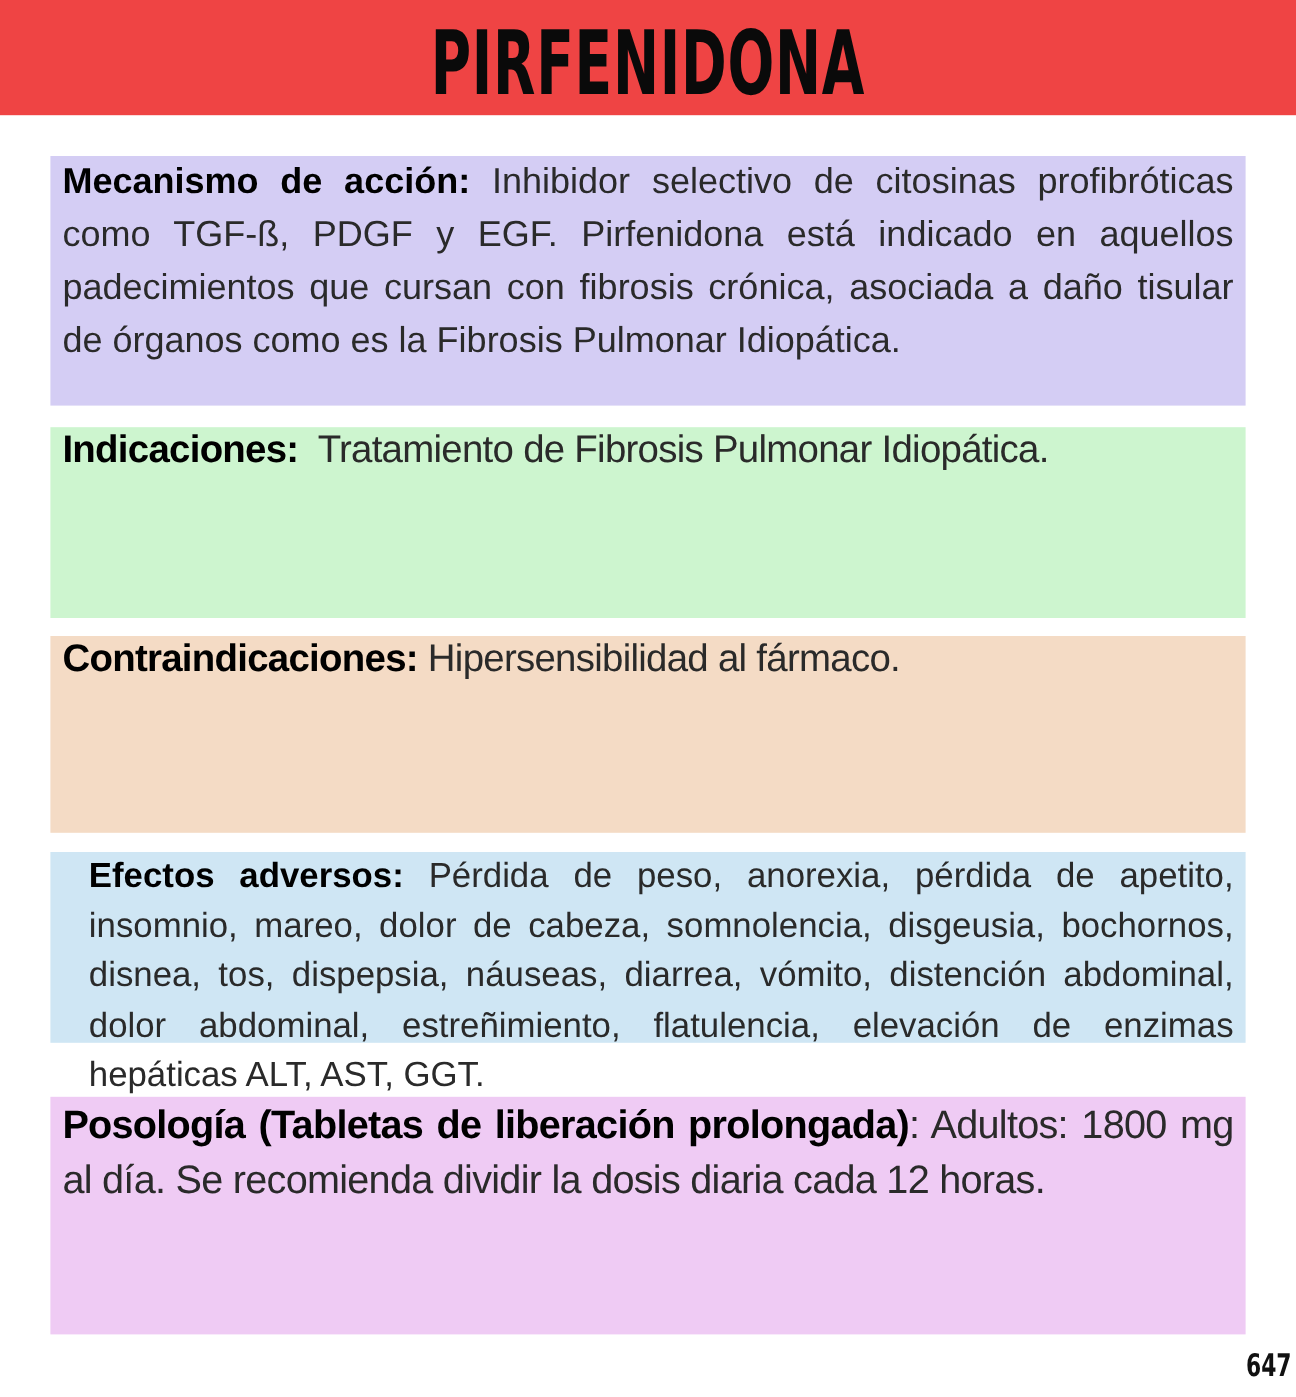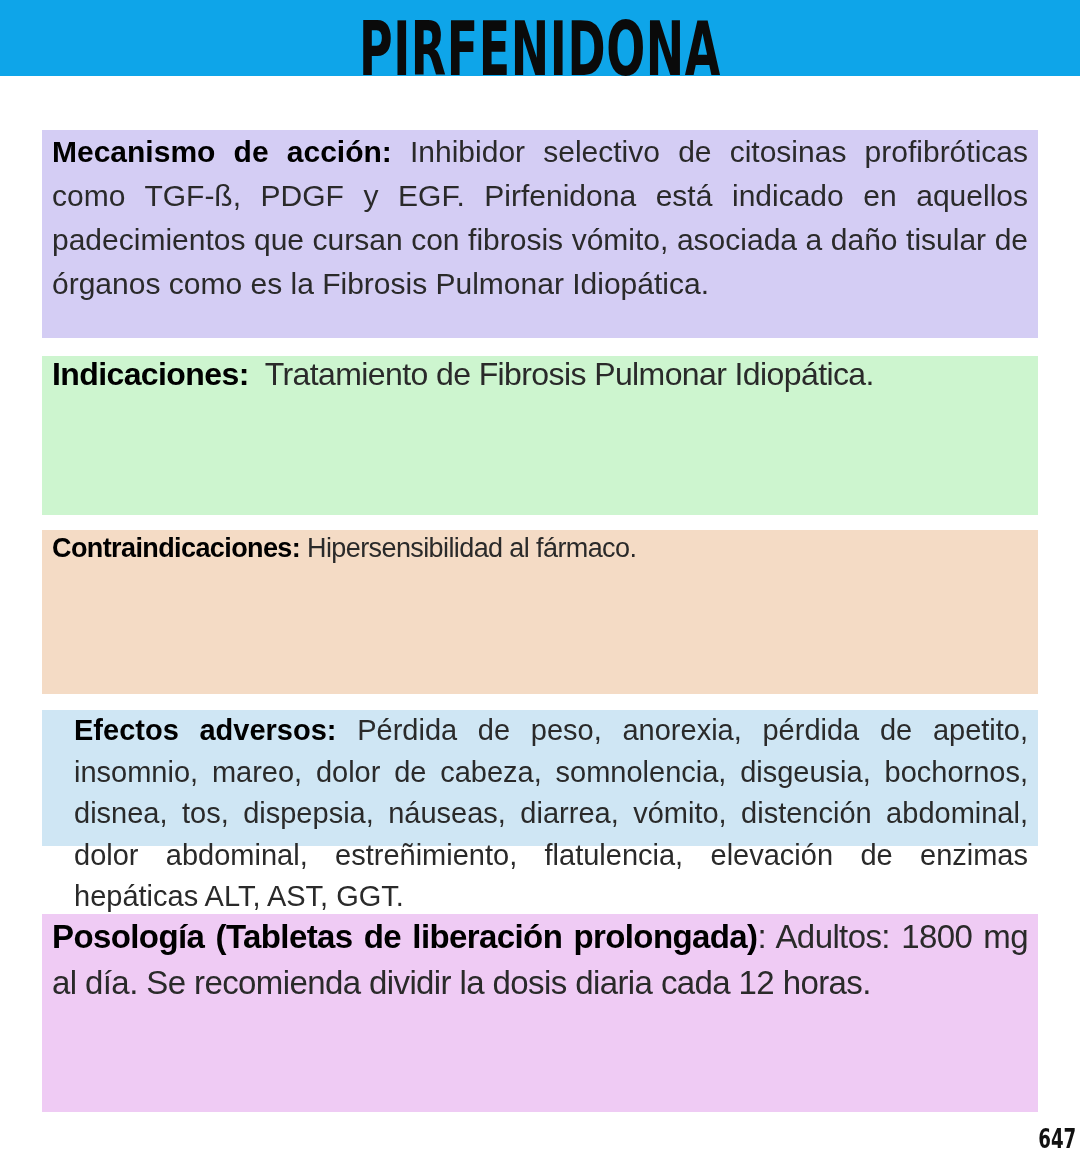--- a/index.html
+++ b/index.html
@@ -3,23 +3,23 @@
   <meta charset="utf-8">
   <style>
     html, body { margin: 0; padding: 0; }
     body {
       width: 1080px; height: 1164px; background: #ffffff;
       position: relative; overflow: hidden;
       font-family: "Liberation Sans", "DejaVu Sans", sans-serif;
       color: #1e1e1e;
     }
     .header {
-      position: absolute; left: 0; top: 0; width: 1080px; height: 76px;
-      background: #0ea5e9;
-      display: flex; align-items: flex-start; justify-content: center;
+      position: absolute; left: 0; top: 0; width: 1080px; height: 96px;
+      background: #ef4444;
+      display: flex; align-items: flex-end; justify-content: center;
     }
     .title {
       font-family: "DejaVu Sans", sans-serif;
       font-weight: 700; font-size: 74px; letter-spacing: 1px;
       color: #0a0a0a;
       transform: scaleX(0.62);
       transform-origin: center;
       margin-top: 6px;
     }
     .box {
@@ -31,41 +31,41 @@
       font-size: 30px; line-height: 44px;
       font-family: "Liberation Sans", sans-serif;
       color: #2a2a2a;
     }
     .lbl { font-weight: 700; color: #000000; }
     .mecanismo { top: 130px; height: 208px; background: #d4cdf4; }
     .mecanismo p { line-height: 44px; padding-top: -2px; }
     .indicaciones { top: 356px; height: 159px; background: #cdf5cf; }
     .indicaciones p { padding-top: 0px; font-size: 32px; line-height: 36px; letter-spacing: -0.6px; }
     .contra { top: 530px; height: 164px; background: #f4dbc5; }
-    .contra p { font-size: 27px; line-height: 36px; letter-spacing: -0.6px; }
-    .efectos { top: 710px; height: 136px; background: #cfe6f4; padding-left: 32px; }
+    .contra p { font-size: 32px; line-height: 36px; letter-spacing: -0.6px; }
+    .efectos { top: 710px; height: 159px; background: #cfe6f4; padding-left: 32px; }
     .efectos p { font-size: 29px; line-height: 41.5px; }
     .posologia { top: 914px; height: 198px; background: #efcbf4; }
     .posologia p { font-size: 33px; line-height: 46px; letter-spacing: -0.6px; }
     .page-num {
       position: absolute; right: 4px; top: 1124px;
       font-family: "DejaVu Sans", sans-serif;
       font-weight: 700; font-size: 26px; color: #111;
       transform: scaleX(0.7); transform-origin: right;
     }
   </style>
 </head>
 <body>
 
 <div class="header">
   <div class="title">PIRFENIDONA</div>
 </div>
 
 <div class="box mecanismo">
-  <p><span class="lbl">Mecanismo de acción:</span><span> Inhibidor selectivo de citosinas profibróticas como TGF-ß, PDGF y EGF. Pirfenidona está indicado en aquellos padecimientos que cursan con fibrosis vómito, asociada a daño tisular de órganos como es la Fibrosis Pulmonar Idiopática.</span></p>
+  <p><span class="lbl">Mecanismo de acción:</span><span> Inhibidor selectivo de citosinas profibróticas como TGF-ß, PDGF y EGF. Pirfenidona está indicado en aquellos padecimientos que cursan con fibrosis crónica, asociada a daño tisular de órganos como es la Fibrosis Pulmonar Idiopática.</span></p>
 </div>
 
 <div class="box indicaciones">
   <p><span class="lbl">Indicaciones:</span><span style="white-space:pre">  Tratamiento de Fibrosis Pulmonar Idiopática.</span></p>
 </div>
 
 <div class="box contra">
   <p><span class="lbl">Contraindicaciones:</span><span> Hipersensibilidad al fármaco.</span></p>
 </div>
 

